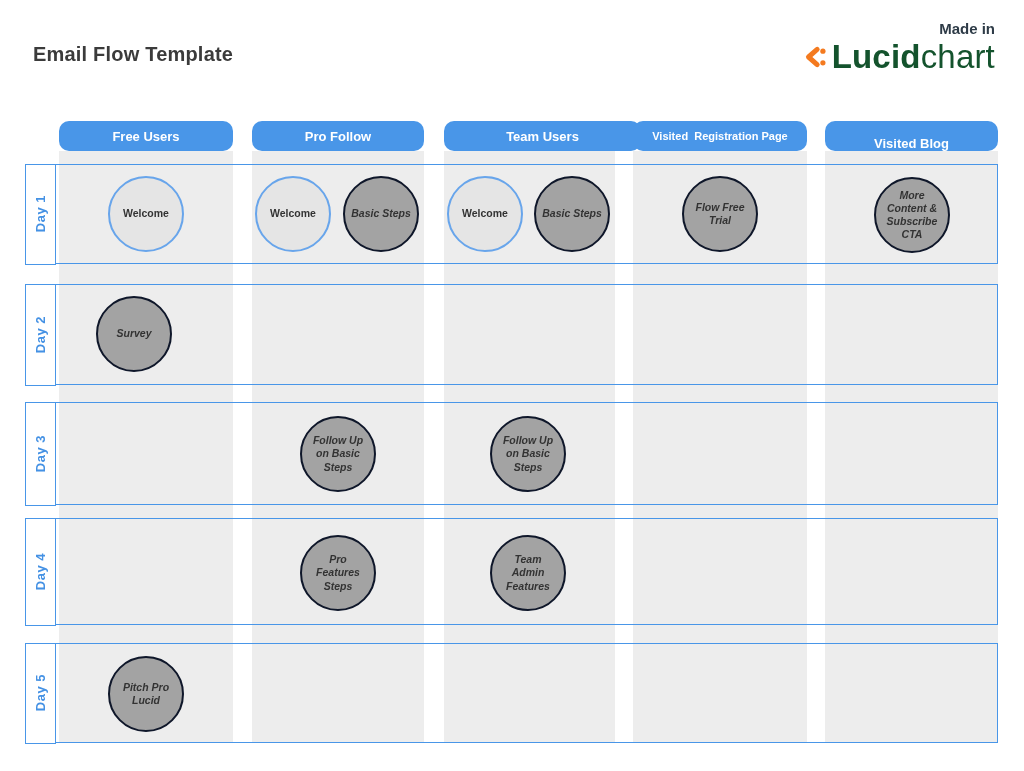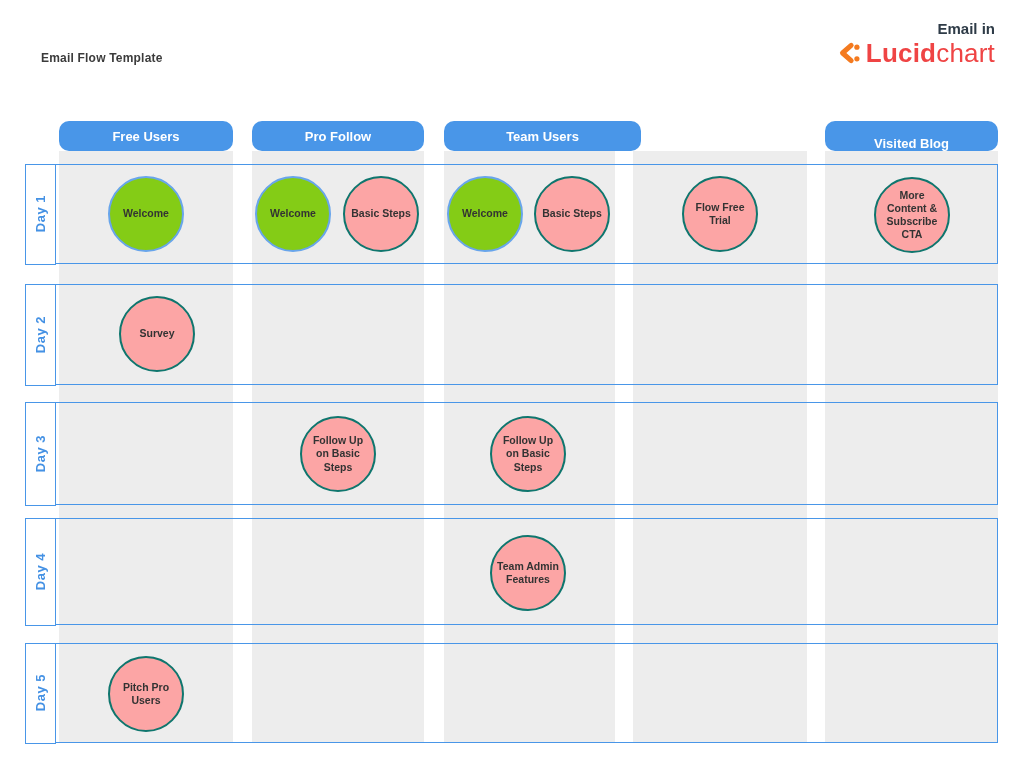--- a/index.html
+++ b/index.html
@@ -3,28 +3,28 @@
 <meta charset="utf-8">
 <style>
   html,body{margin:0;padding:0;background:#ffffff;}
   #canvas{
     position:relative;width:1024px;height:771px;overflow:hidden;
     background:#ffffff;
     font-family:"Liberation Sans","DejaVu Sans",sans-serif;
   }
   
   .doc-title{
-    position:absolute;left:33px;top:43px;margin:8px;
-    font-size:12px;font-weight:bold;color:#3b3b3b;letter-spacing:.2px;
+    position:absolute;left:33px;top:43px;margin:0;
+    font-size:20px;font-weight:bold;color:#3b3b3b;letter-spacing:.2px;
   }
   
   .badge{position:absolute;right:29px;top:20px;text-align:right;}
   .made-in{font-size:15px;font-weight:bold;color:#2e3b47;margin-bottom:3px;}
   .brand-row{display:flex;align-items:center;justify-content:flex-end;gap:4px;}
-  .brand-text{font-size:26px;color:#ef4444;letter-spacing:.2px;line-height:1;}
+  .brand-text{font-size:33px;color:#14532d;letter-spacing:.2px;line-height:1;}
   .brand-text .bold{font-weight:bold;}
   
   .col-header{
     position:absolute;top:121px;height:30px;
     background:#4996e8;color:#ffffff;font-weight:bold;font-size:13px;
     display:flex;align-items:center;justify-content:center;text-align:center;
     white-space:pre;
     border-radius:10px;
   }
   .col-header.small{font-size:11px;}
@@ -46,47 +46,48 @@
   }
   
   .node{
     position:absolute;width:76px;height:76px;border-radius:50%;
     box-sizing:border-box;display:flex;align-items:center;justify-content:center;
     text-align:center;z-index:3;
   }
   .node span{
     display:block;width:62px;font-size:10.5px;font-weight:bold;color:#333333;line-height:1.25;
   }
-  .node.blue{background:#84cc16;border:2px solid #68a5eb;}
-  .node.teal{background:#fca5a5;border:2px solid #0f766e;}
+  .node.blue{background:#e5e5e5;border:2px solid #68a5eb;}
+  .node.teal{background:#a3a3a3;border:2px solid #0f172a;font-style:italic;}
 </style>
 </head>
 <body>
 
 <div id="canvas">
 
   <h1 class="doc-title">Email Flow Template</h1>
 
   <div class="badge">
-    <div class="made-in">Email in</div>
+    <div class="made-in">Made in</div>
     <div class="brand-row">
       <span style="display:inline-flex;">
         <svg width="26" height="26" viewBox="0 0 24 24">
           <path d="M14 5 L6 12 L14 19" fill="none" stroke="#f47a1f" stroke-width="4.6" stroke-linecap="round" stroke-linejoin="round"></path>
           <circle cx="19.3" cy="6.6" r="2.4" fill="#f47a1f"></circle>
           <circle cx="19.3" cy="17.4" r="2.4" fill="#f47a1f"></circle>
         </svg>
       </span>
       <span class="brand-text"><span class="bold">Lucid</span><span>chart</span></span>
     </div>
   </div>
 
   <div class="col-header" style="left:59px;width:174px;"><span>Free Users</span></div>
   <div class="col-header" style="left:252px;width:172px;"><span>Pro Follow</span></div>
   <div class="col-header" style="left:444px;width:197px;"><span>Team Users</span></div>
+  <div class="col-header small" style="left:633px;width:174px;"><span>Visited  Registration Page</span></div>
   <div class="col-header" style="left:825px;width:173px;align-items:flex-end;"><span>Visited Blog</span></div>
 
   <div class="col-strip" style="left:59px;width:174px;"></div>
   <div class="col-strip" style="left:252px;width:172px;"></div>
   <div class="col-strip" style="left:444px;width:171px;"></div>
   <div class="col-strip" style="left:633px;width:174px;"></div>
   <div class="col-strip" style="left:825px;width:173px;"></div>
 
   <div class="lane" style="top:164px;height:100px;">
     <div class="day-cell">
@@ -128,29 +129,32 @@
     </div>
   <div class="node teal" style="left:534px;top:176px;">
       <span>Basic Steps</span>
     </div>
   <div class="node teal" style="left:682px;top:176px;">
       <span>Flow Free Trial</span>
     </div>
   <div class="node teal" style="left:874px;top:177px;">
       <span>More Content &amp; Subscribe CTA</span>
     </div>
-  <div class="node teal" style="left:119px;top:296px;justify-content:center;">
+  <div class="node teal" style="left:96px;top:296px;justify-content:center;">
       <span>Survey</span>
     </div>
   <div class="node teal" style="left:300px;top:416px;">
       <span>Follow Up on Basic Steps</span>
     </div>
   <div class="node teal" style="left:490px;top:416px;">
       <span>Follow Up on Basic Steps</span>
     </div>
+  <div class="node teal" style="left:300px;top:535px;">
+      <span>Pro Features Steps</span>
+    </div>
   <div class="node teal" style="left:490px;top:535px;text-align:center;">
       <span>Team Admin Features</span>
     </div>
   <div class="node teal" style="left:108px;top:656px;">
-      <span>Pitch Pro Users</span>
+      <span>Pitch Pro Lucid</span>
     </div>
 
 </div>
 
 </body></html>

